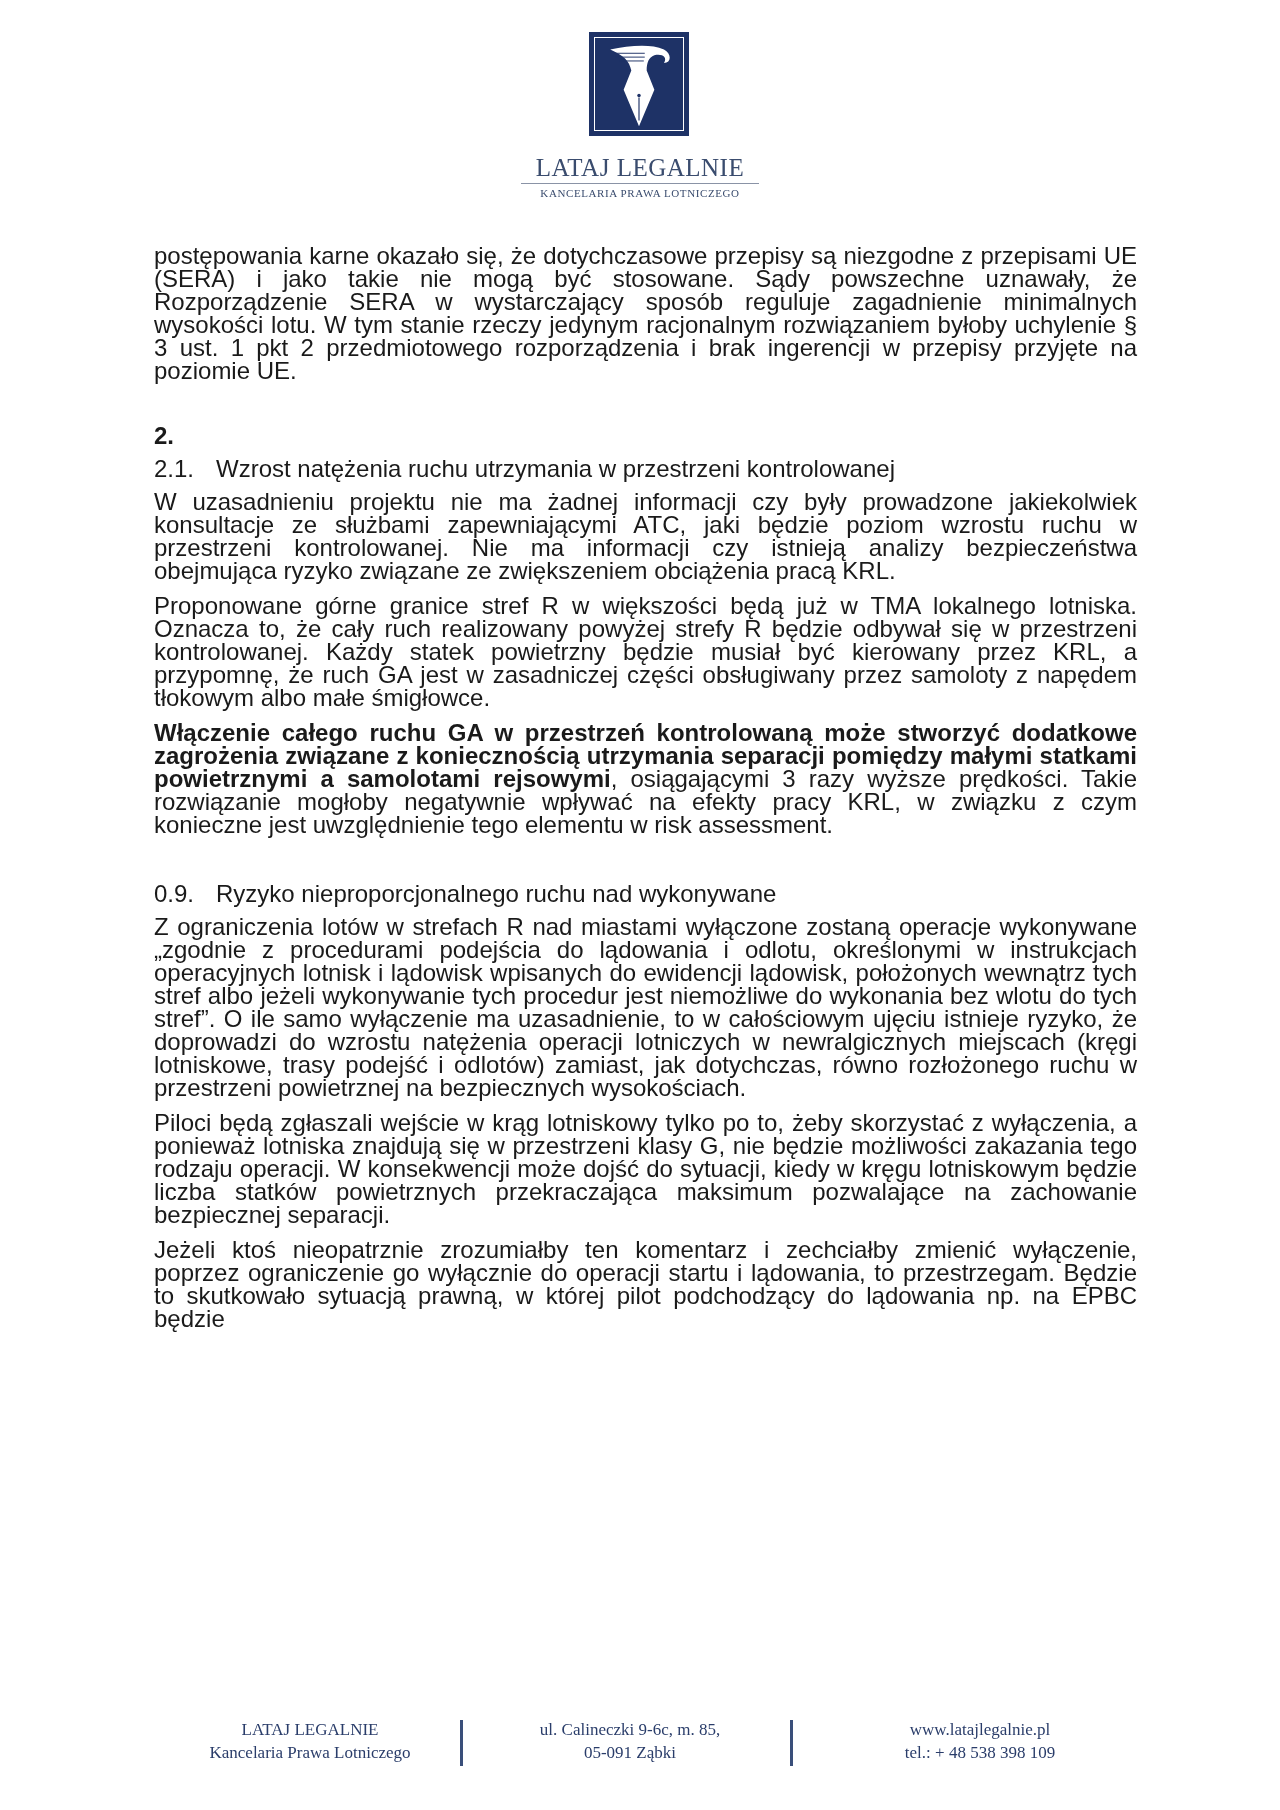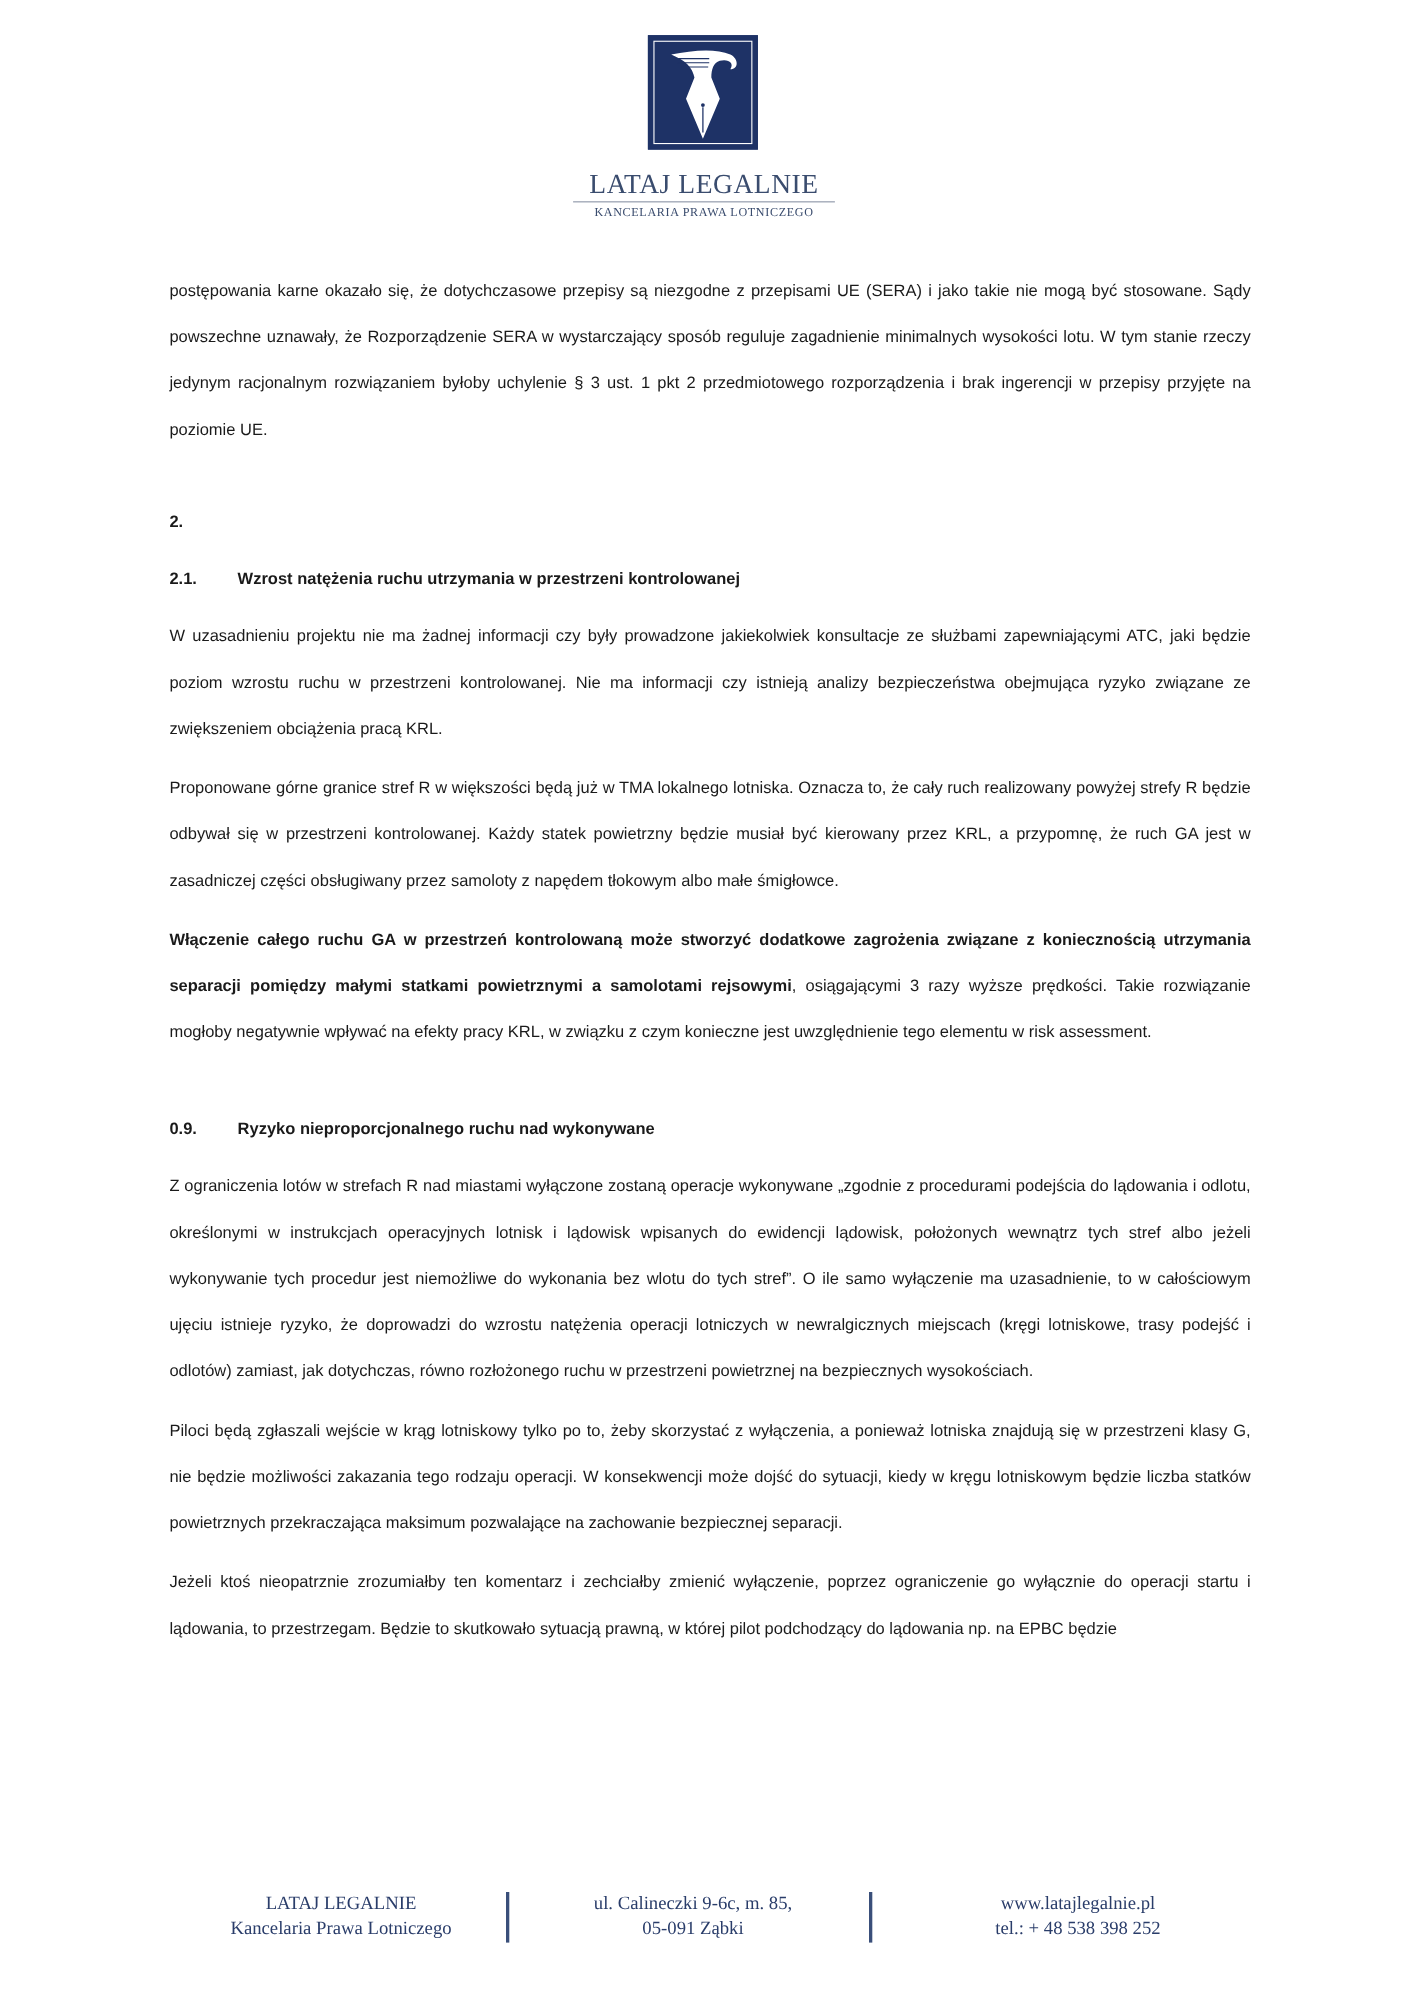--- a/index.html
+++ b/index.html
@@ -45,35 +45,35 @@
       font-family: "Liberation Serif", serif;
       font-size: 11px;
       letter-spacing: 0.6px;
       color: #3a4c6e;
       text-align: center;
     }
 
     .content {
       position: absolute;
       left: 154px; top: 244px; width: 983px;
-      font-size: 15px;
-      line-height: 42px;
+      font-size: 24px;
+      line-height: 23px;
       text-align: justify;
     }
     .content p { margin: 0; }
     .content p.para { margin-bottom: 12px; }
     .h-main {
       margin-top: 42px;
       font-weight: bold;
       display: flex;
     }
     .h-sub {
       margin-top: 10px;
       margin-bottom: 10px;
-      font-weight: bold;
+      font-weight: normal;
       display: flex;
     }
     .h-sub.spaced { margin-top: 46px; }
     .h-num { width: 62px; flex: 0 0 62px; }
     .b { font-weight: bold; }
     .i { }
 
     .footer {
       position: absolute;
       left: 0; top: 1718px; width: 1280px; height: 50px;
@@ -147,15 +147,15 @@
     <div>Kancelaria Prawa Lotniczego</div>
   </div>
   <div class="sep s1"></div>
   <div class="col c2">
     <div>ul. Calineczki 9-6c, m. 85,</div>
     <div>05-091 Ząbki</div>
   </div>
   <div class="sep s2"></div>
   <div class="col c3">
     <div>www.latajlegalnie.pl</div>
-    <div>tel.: + 48 538 398 252</div>
+    <div>tel.: + 48 538 398 109</div>
   </div>
 </div>
 
 </body></html>

